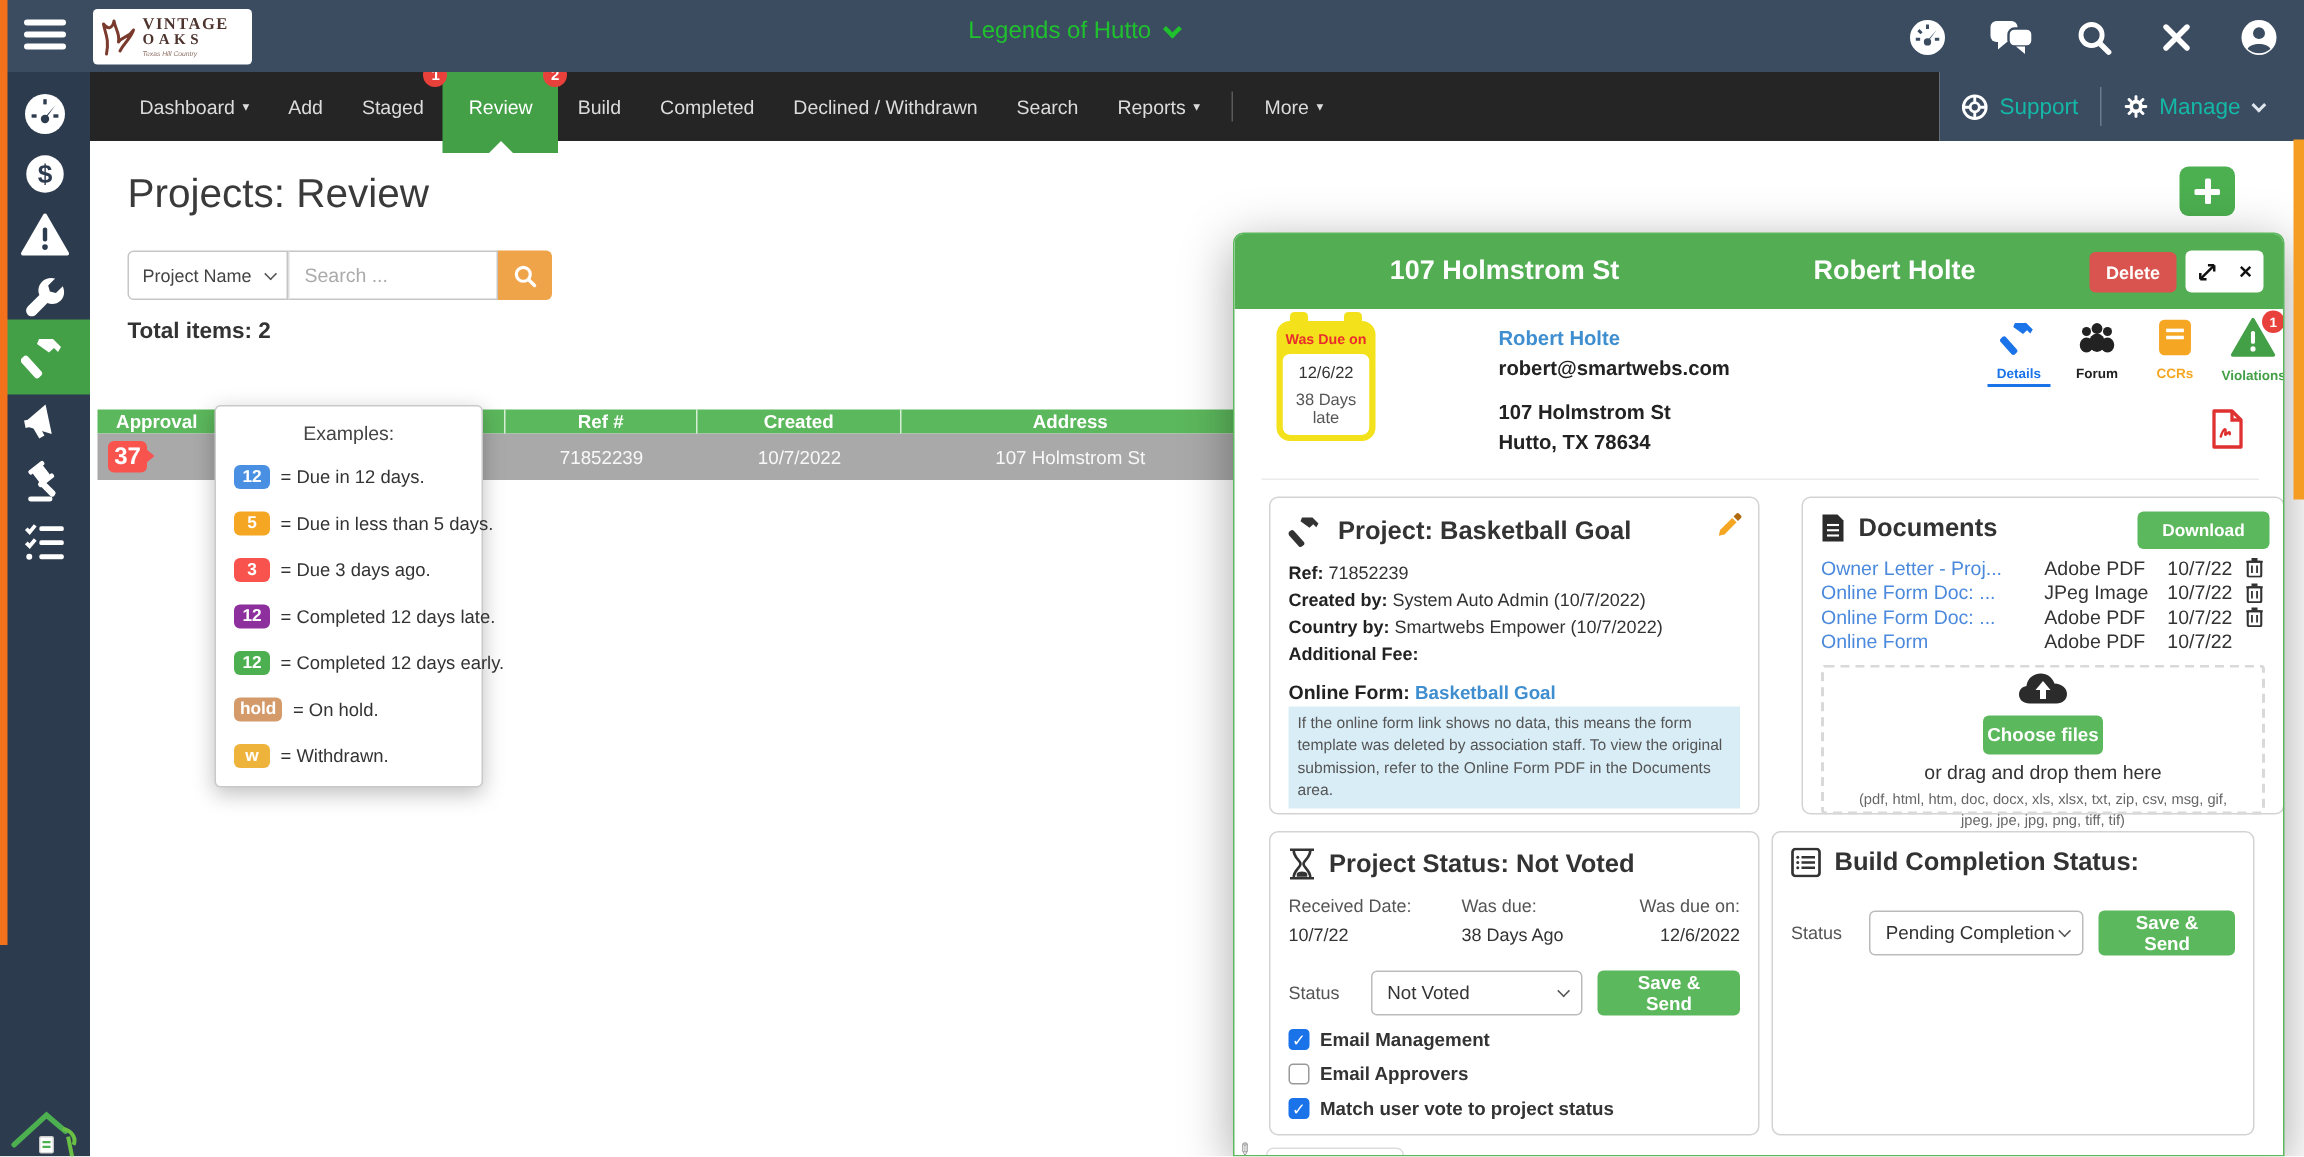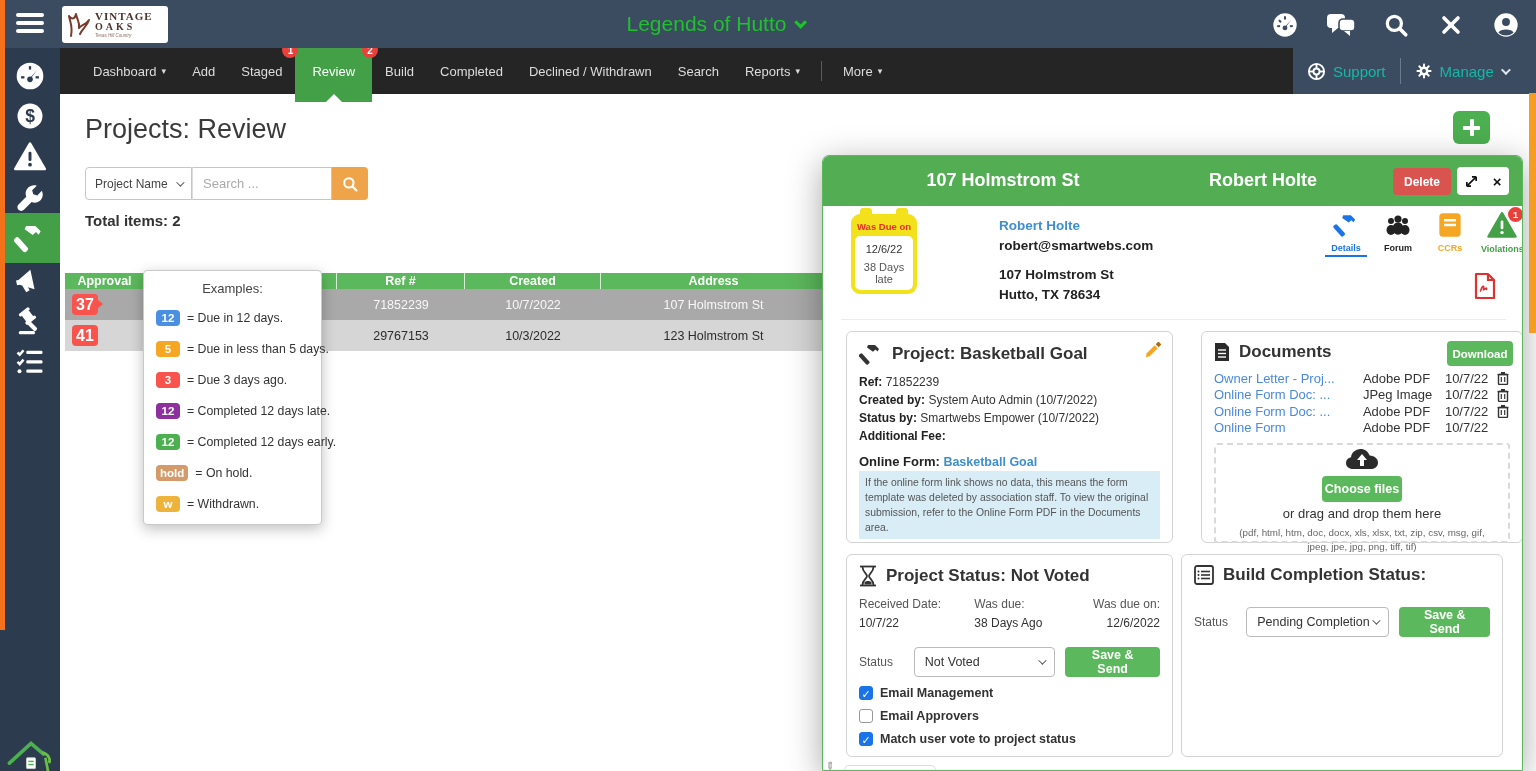--- a/index.html
+++ b/index.html
@@ -11,21 +11,21 @@
   .topbar { position:absolute; left:0; top:0; width:1536px; height:48px; background:#3b4c61; z-index:30; }
   .hamburger { position:absolute; left:16px; top:13px; width:28px; height:22px; cursor:pointer; }
   .hamburger i { display:block; height:4px; background:#fff; border-radius:2px; margin-bottom:4px; }
   .logo-box { position:absolute; left:62px; top:6px; width:106px; height:37px; background:#fff; border-radius:3px;
               display:flex; align-items:center; padding:2px 4px; gap:3px; }
   .logo-text { line-height:1; color:#5d4037; }
   .logo-text .l1 { font-family:"Liberation Serif", serif; font-size:11px; font-weight:bold; letter-spacing:1px; color:#4e342e;}
   .logo-text .l2 { font-family:"Liberation Serif", serif; font-size:10px; font-weight:bold; letter-spacing:3px; color:#4e342e;}
   .logo-text .l3 { font-size:4.5px; font-style:italic; color:#8d6e63; margin-top:2px;}
   .community { position:absolute; left:560px; top:12px; width:310px; text-align:center; color:#1fc12d;
-               font-size:21px; display:flex; align-items:center; justify-content:center; gap:8px; cursor:pointer;}
+               font-size:16px; display:flex; align-items:center; justify-content:center; gap:8px; cursor:pointer;}
   .chev-green { width:9px; height:9px; border-right:3px solid #1fc12d; border-bottom:3px solid #1fc12d;
                 transform:rotate(45deg) translateY(-3px); }
   .tb-icon { position:absolute; top:10px; width:30px; height:30px; display:flex; align-items:center; justify-content:center; cursor:pointer; }
 
   
   .navbar { position:absolute; left:60px; top:48px; width:1233px; height:46px; background:#252525; z-index:25;
             display:flex; align-items:stretch; padding-left:20px; }
   .tab { position:relative; display:flex; align-items:center; gap:5px; padding:0 13px; color:#dcdcdc;
          font-size:13px; cursor:pointer; white-space:nowrap; }
   .tab .caret { font-size:9px; color:#dcdcdc; }
@@ -149,21 +149,21 @@
   .p-build   { left:358px; top:398px; width:322px; height:203px; }
   .panel-title { display:flex; align-items:center; gap:9px; font-size:17px; font-weight:bold; color:#333; }
   .pencil-btn { position:absolute; right:10px; top:9px; cursor:pointer; }
   .meta { font-size:12px; color:#333; line-height:1.5; margin-top:7px; }
   .meta b { color:#222; }
   .of-line { font-size:12.5px; margin-top:9px; color:#222; }
   .of-line b { font-size:13px; }
   .of-line a { color:#3f8ed0; font-weight:bold; cursor:pointer; }
   .note { background:#d9edf7; color:#555; font-size:10.4px; line-height:1.45; padding:4px 6px; margin-top:2px; }
 
-  .dl-btn { position:absolute; right:9px; top:9px; width:66px; height:25px; background:#5cb85c; border:none; border-radius:4px;
+  .dl-btn { position:absolute; right:9px; top:9px; width:88px; height:25px; background:#5cb85c; border:none; border-radius:4px;
             color:#fff; font-size:11.5px; font-weight:bold; cursor:pointer; }
   .doc-rows { margin-top:8px; }
   .doc-row { display:flex; align-items:center; height:16.5px; font-size:13px; }
   .doc-row a { color:#4a89dc; width:152px; white-space:nowrap; overflow:hidden; cursor:pointer; }
   .doc-type { width:82px; color:#333; }
   .doc-date { width:46px; color:#333; text-align:right; margin-right:8px;}
   .trash { width:14px; cursor:pointer; display:flex; justify-content:center;}
   .upzone { margin-top:7px; border:2px dashed #d9d9d9; border-radius:3px; height:100px; text-align:center; padding-top:2px;}
   .choose-btn { width:80px; height:26px; background:#5cb85c; border:none; border-radius:4px; color:#fff;
                 font-size:12.5px; font-weight:bold; cursor:pointer; margin-top:1px;}
@@ -445,29 +445,20 @@
       </div>
       <div class="trow tbody-row r1">
         <div class="cell appr-cell">
           <span class="appr-badge pointy" style="background: rgb(249, 83, 78);">37</span>
         </div>
         <div class="cell"></div>
         <div class="cell">71852239</div>
         <div class="cell">10/7/2022</div>
         <div class="cell">107 Holmstrom St</div>
       </div>
-      <div class="trow tbody-row r2">
-        <div class="cell appr-cell">
-          <span class="appr-badge" style="background: rgb(249, 83, 78);">41</span>
-        </div>
-        <div class="cell"></div>
-        <div class="cell">29767153</div>
-        <div class="cell">10/3/2022</div>
-        <div class="cell">123 Holmstrom St</div>
-      </div>
     </div>
 
     <div class="legend">
       <div class="legend-title">Examples:</div>
       <div class="lg-row">
         <span class="lg-badge" style="background: rgb(74, 144, 226);">12</span>
         <span class="lg-text">= Due in 12 days.</span>
         </div>
       <div class="lg-row">
         <span class="lg-badge" style="background: rgb(245, 166, 35);">5</span>
@@ -603,21 +594,21 @@
       </div>
       <div class="pencil-btn">
         <svg width="17" height="17" viewBox="0 0 20 20">
             <path fill="#f5a623" d="M2 14.5 L1 19 L5.5 18 L15 8.5 L11.5 5 Z"></path>
           <path fill="#b06a10" d="M12.6 3.9 L16.1 7.4 L18.4 5.1 C19 4.5 19 3.8 18.4 3.2 L16.8 1.6 C16.2 1 15.5 1 14.9 1.6 Z"></path>
           </svg>
       </div>
       <div class="meta">
         <div><b>Ref:</b> <span>71852239</span></div>
         <div><b>Created by:</b> <span>System Auto Admin (10/7/2022)</span></div>
-        <div><b>Status by:</b> <span>Smartwebs Empower (10/7/2022)</span></div>
+        <div><b>Country by:</b> <span>Smartwebs Empower (10/7/2022)</span></div>
         <div><b>Additional Fee:</b></div>
       </div>
       <div class="of-line">
         <b>Online Form:</b>
         <a>Basketball Goal</a>
       </div>
       <div class="note">If the online form link shows no data, this means the form template was deleted by association staff. To view the original submission, refer to the Online Form PDF in the Documents area.</div>
     </div>
 
     <div class="panel p-docs">

